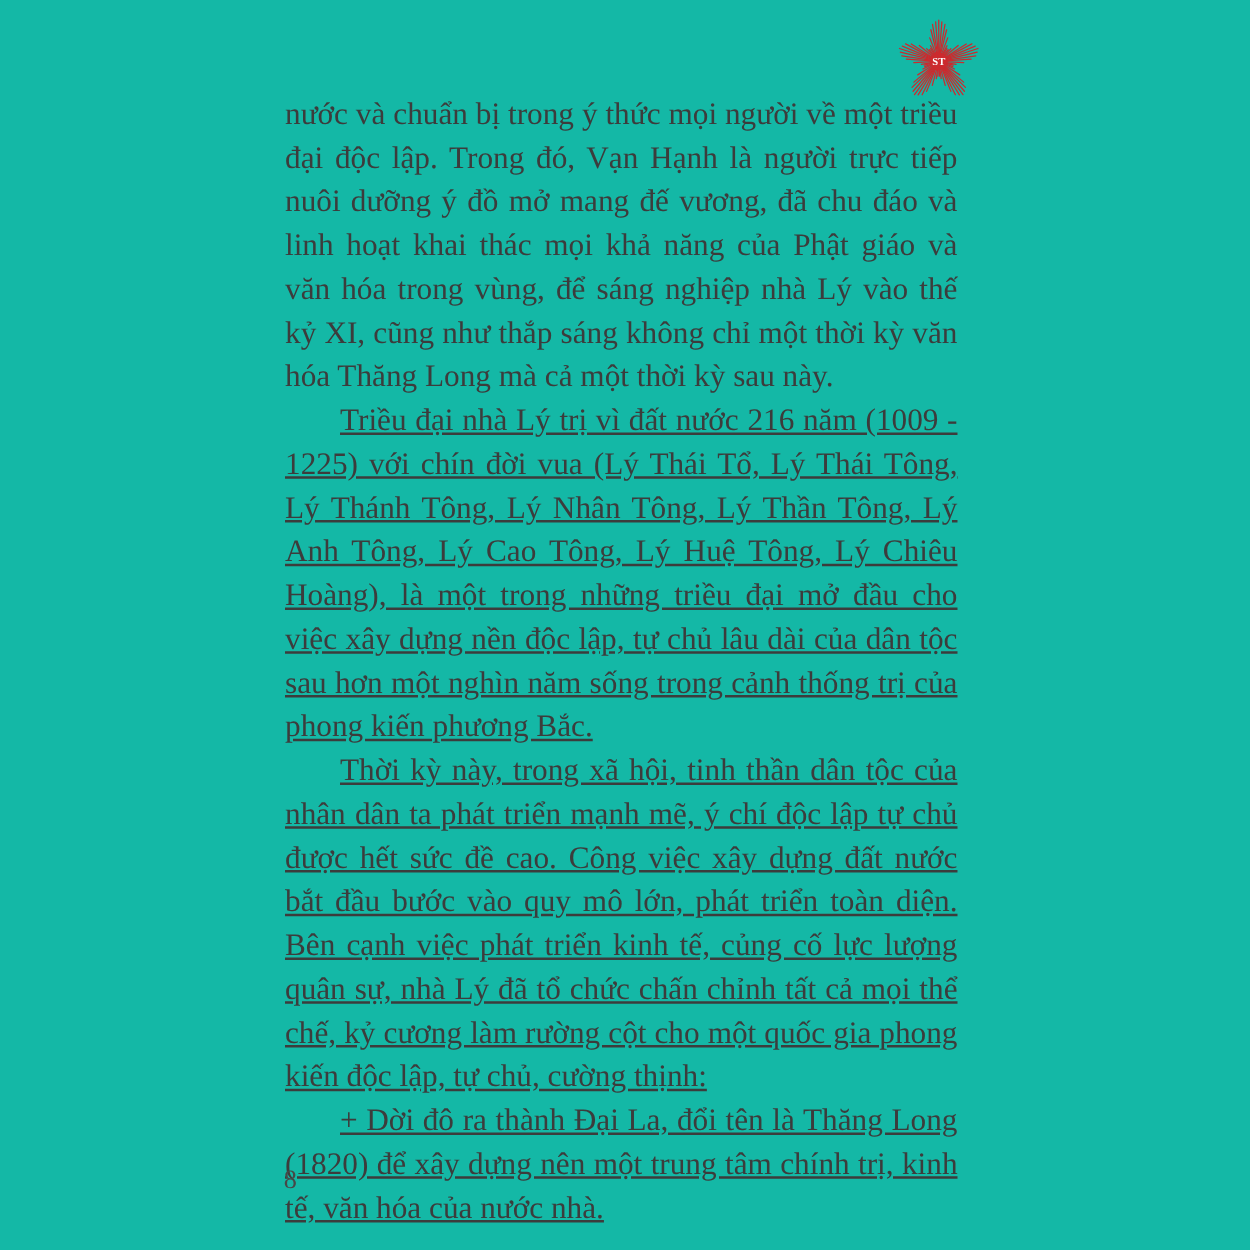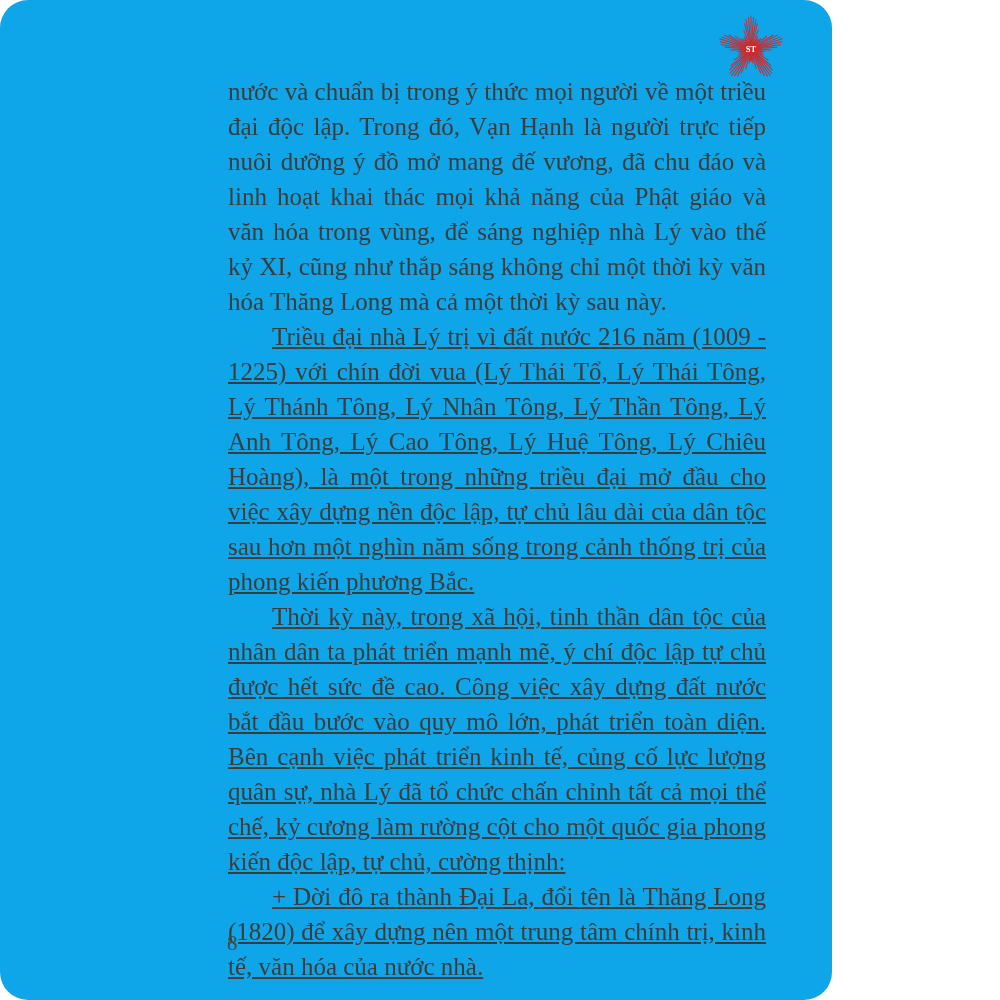--- a/index.html
+++ b/index.html
@@ -2,26 +2,25 @@
 <html><head>
 <meta charset="utf-8">
 <style>
   html, body {
     margin: 0;
     padding: 0;
     background: #ffffff;
   }
   .page {
     position: relative;
-    width: 832px;
+    width: 1000px;
     height: 1000px;
-    background: #0ea5e9;
+    background: #14b8a6;
     overflow: hidden;
     font-family: "Liberation Serif", serif;
-    border-radius: 28px;
   }
   .publisher-logo {
     position: absolute;
     left: 714px;
     top: 12px;
     width: 74px;
     height: 74px;
   }
   .text-block {
     position: absolute;

